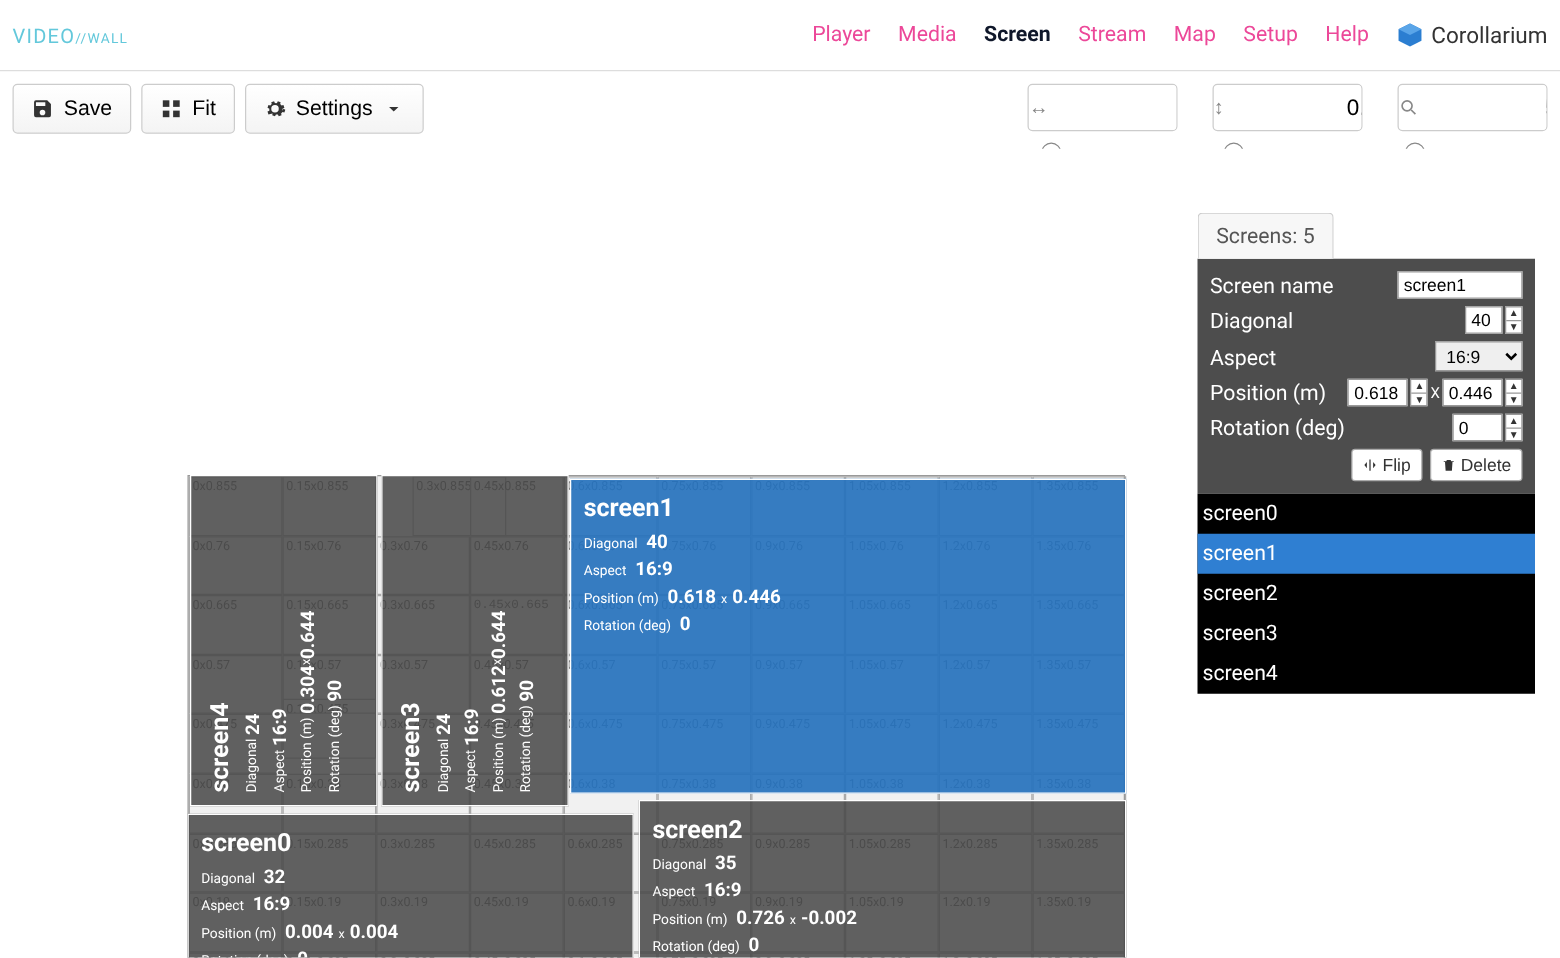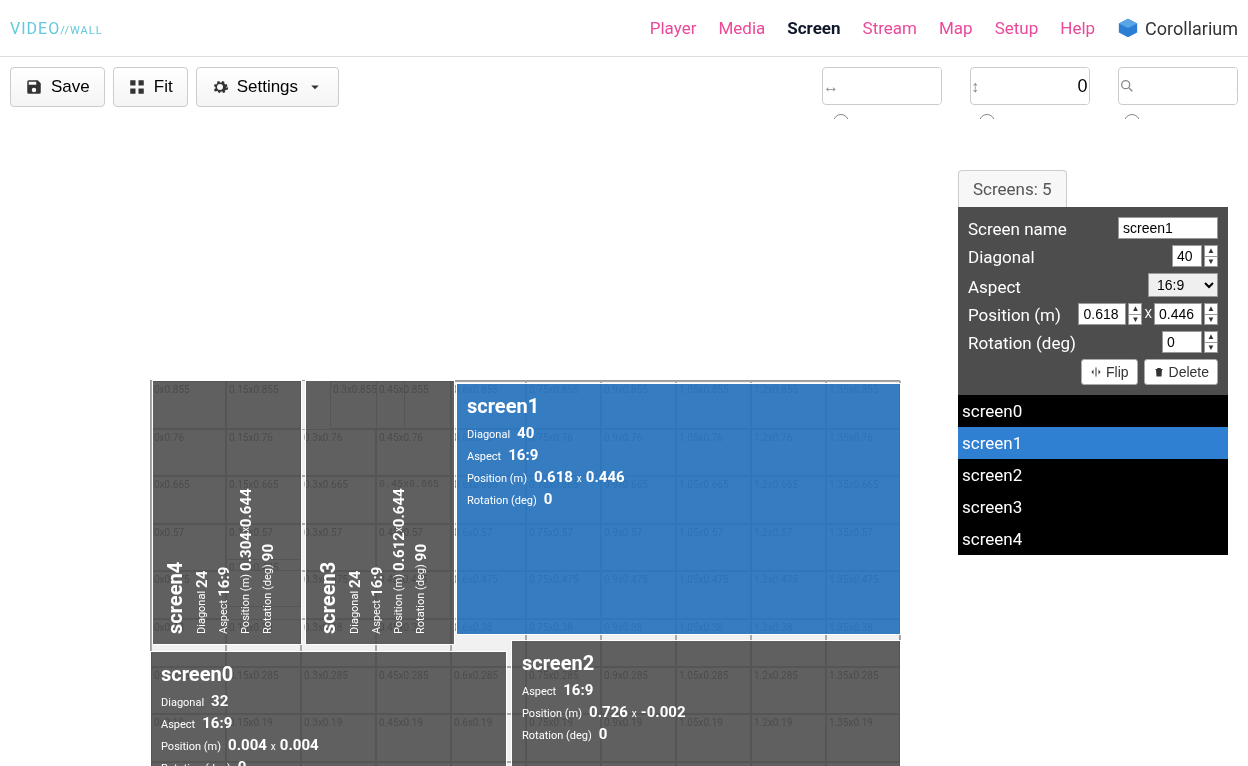--- a/index.html
+++ b/index.html
@@ -257,20 +257,21 @@
   <div class="screen" style="left:150px; top:521px; width:357px; height:205px;">
     <div class="sname">screen0</div>
     <div class="row"><span class="lbl">Diagonal</span> <span class="val">32</span></div>
     <div class="row"><span class="lbl">Aspect</span> <span class="val">16:9</span></div>
     <div class="row"><span class="lbl">Position (m)</span> <span class="val">0.004</span><span class="x-sep">x</span><span class="val2">0.004</span></div>
     <div class="row"><span class="lbl">Rotation (deg)</span> <span class="val">0</span></div>
   </div>
 
   <div class="screen" style="left:511px; top:510px; width:390px; height:220px;">
     <div class="sname">screen2</div>
+    <div class="row"><span class="lbl">Diagonal</span> <span class="val">35</span></div>
     <div class="row"><span class="lbl">Aspect</span> <span class="val">16:9</span></div>
     <div class="row"><span class="lbl">Position (m)</span> <span class="val">0.726</span><span class="x-sep">x</span><span class="val2">-0.002</span></div>
     <div class="row"><span class="lbl">Rotation (deg)</span> <span class="val">0</span></div>
   </div>
 
   <div class="screen vert" style="left:305px; top:250px; width:150px; height:265px;">
     <div class="sname">screen3</div>
     <div class="row"><span class="lbl">Diagonal</span> <span class="val">24</span></div>
     <div class="row"><span class="lbl">Aspect</span> <span class="val">16:9</span></div>
     <div class="row"><span class="lbl">Position (m)</span> <span class="val">0.612</span><span class="x-sep">x</span><span class="val2">0.644</span></div>

